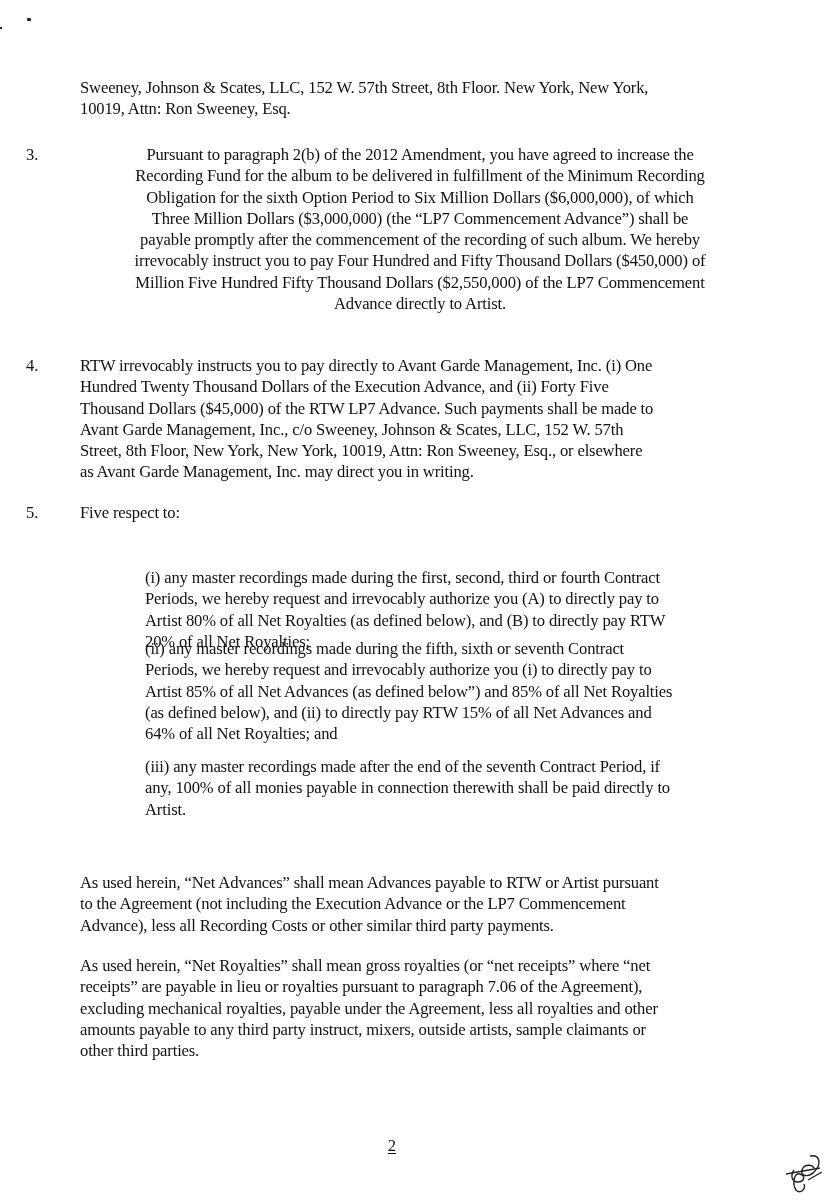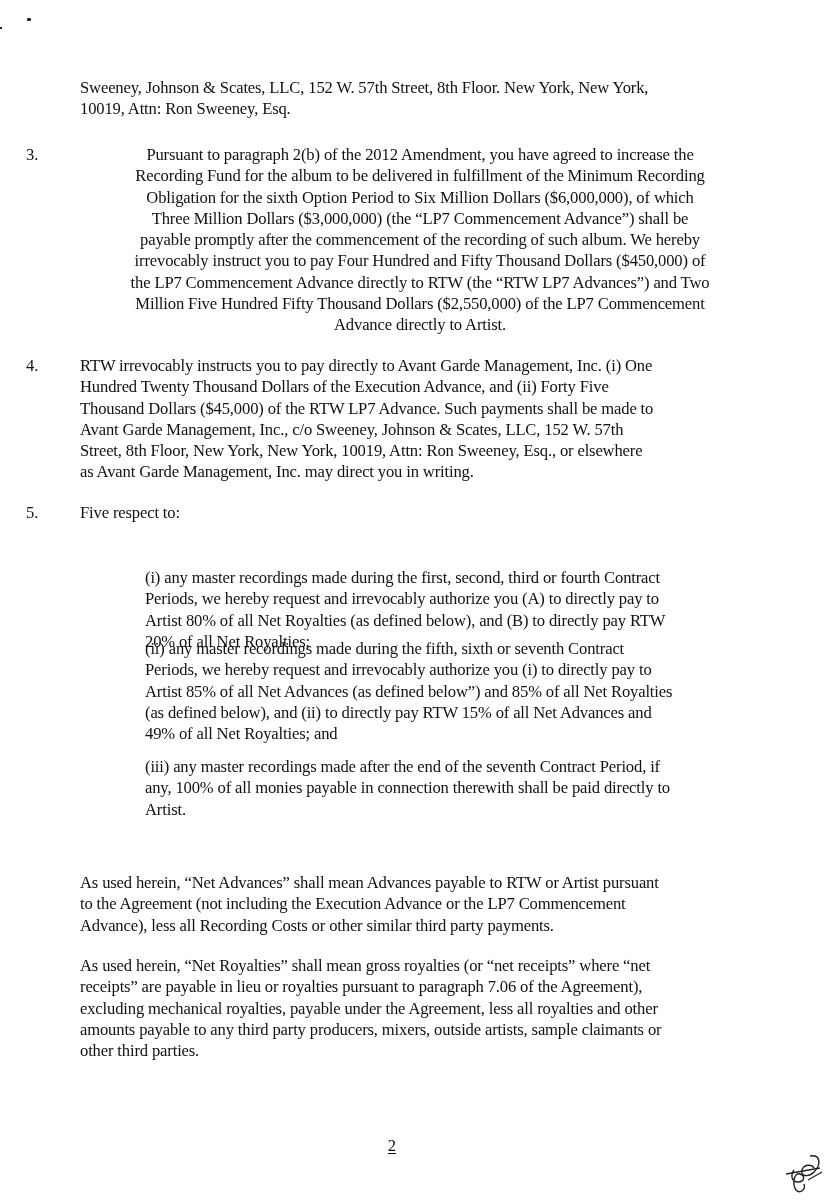--- a/index.html
+++ b/index.html
@@ -88,21 +88,20 @@
   </p>
 
   <span class="num" style="top:144px;">3.</span>
   <p class="block" style="top:144px;text-align:center;">
     <span class="line">Pursuant to paragraph 2(b) of the 2012 Amendment, you have agreed to increase the</span>
     <span class="line">Recording Fund for the album to be delivered in fulfillment of the Minimum Recording</span>
     <span class="line">Obligation for the sixth Option Period to Six Million Dollars ($6,000,000), of which</span>
     <span class="line">Three Million Dollars ($3,000,000) (the “LP7 Commencement Advance”) shall be</span>
     <span class="line">payable promptly after the commencement of the recording of such album.  We hereby</span>
     <span class="line">irrevocably instruct you to pay Four Hundred and Fifty Thousand Dollars ($450,000) of</span>
-    <span class="line">the LP7 Commencement Advance directly to RTW (the “RTW LP7 Advances”) and Two</span>
     <span class="line">Million Five Hundred Fifty Thousand Dollars ($2,550,000) of the LP7 Commencement</span>
     <span class="line">Advance directly to Artist.</span>
   </p>
 
   <span class="num" style="top:355px;">4.</span>
   <p class="block" style="top:355px;">
     <span class="line">RTW irrevocably instructs you to pay directly to Avant Garde Management, Inc. (i) One</span>
     <span class="line">Hundred Twenty Thousand Dollars of the Execution Advance, and (ii) Forty Five</span>
     <span class="line">Thousand Dollars ($45,000) of the RTW LP7 Advance.  Such payments shall be made to</span>
     <span class="line">Avant Garde Management, Inc., c/o Sweeney, Johnson &amp; Scates, LLC, 152 W. 57th</span>
@@ -120,40 +119,40 @@
     <span class="line">Periods, we hereby request and irrevocably authorize you (A) to directly pay to</span>
     <span class="line">Artist 80% of all Net  Royalties (as defined below), and  (B) to directly pay RTW</span>
     <span class="line">20% of all Net Royalties;</span>
   </p>
 
   <p class="sub" style="top:626px;">
     <span class="line">(ii)  any master recordings made during the fifth, sixth or seventh Contract</span>
     <span class="line">Periods, we hereby request and irrevocably authorize you (i) to directly pay to</span>
     <span class="line">Artist 85% of all Net Advances (as defined below”) and 85% of all Net Royalties</span>
     <span class="line">(as defined below), and  (ii) to directly pay RTW 15% of all Net Advances and</span>
-    <span class="line">49% of all Net Royalties; and</span>
+    <span class="line">64% of all Net Royalties; and</span>
   </p>
 
   <p class="sub" style="top:744px;">
     <span class="line">(iii)  any master recordings made after the end of the seventh Contract  Period,  if</span>
     <span class="line">any, 100% of all monies payable in connection therewith shall be paid directly to</span>
     <span class="line">Artist.</span>
   </p>
 
   <p class="block" style="top:872px;">
     <span class="line">As used herein, “Net Advances” shall mean Advances payable to RTW or Artist pursuant</span>
     <span class="line">to the Agreement (not including the Execution Advance or the LP7 Commencement</span>
     <span class="line">Advance), less all Recording Costs or other similar third party payments.</span>
   </p>
 
   <p class="block" style="top:955px;">
     <span class="line">As used herein, “Net Royalties” shall mean gross royalties (or “net receipts” where “net</span>
     <span class="line">receipts” are payable in lieu or royalties pursuant to paragraph 7.06 of the Agreement),</span>
     <span class="line">excluding mechanical royalties, payable under the Agreement, less all royalties and other</span>
-    <span class="line">amounts payable to any third party producers, mixers, outside artists, sample claimants or</span>
+    <span class="line">amounts payable to any third party instruct, mixers, outside artists, sample claimants or</span>
     <span class="line">other third parties.</span>
   </p>
 
   <span class="page-number">2</span>
 
   <svg class="initials" viewBox="0 0 46 46">
     <path d="M30 6 C 40 4, 42 14, 34 22 C 28 28, 20 26, 22 20 C 24 14, 32 14, 34 18" fill="none" stroke="#222" stroke-width="1.4"></path>
     <path d="M6 24 L 40 18" fill="none" stroke="#222" stroke-width="1.3"></path>
     <path d="M14 20 C 10 26, 12 32, 18 32 C 24 32, 26 26, 20 24 C 14 22, 12 34, 16 40 C 20 44, 26 40, 24 34" fill="none" stroke="#222" stroke-width="1.4"></path>
     <path d="M28 30 L 42 22" fill="none" stroke="#222" stroke-width="1.2"></path>

